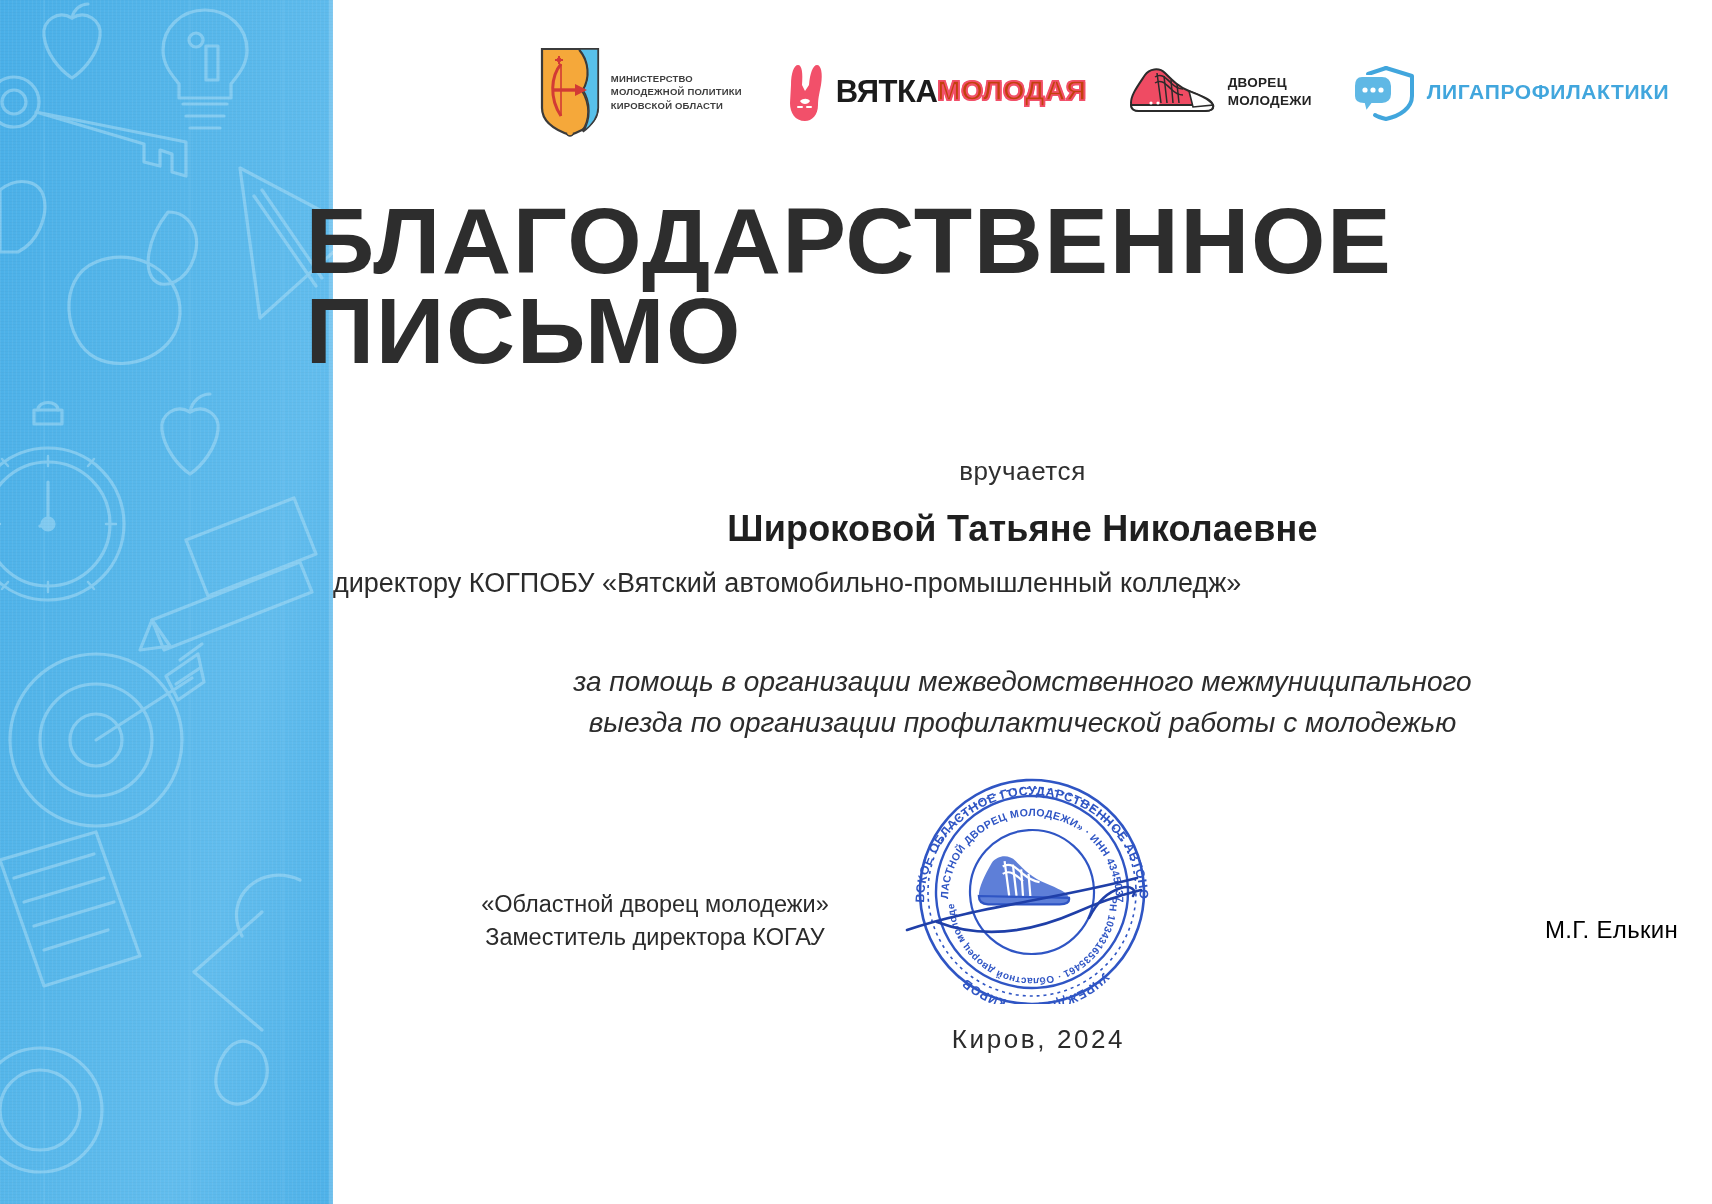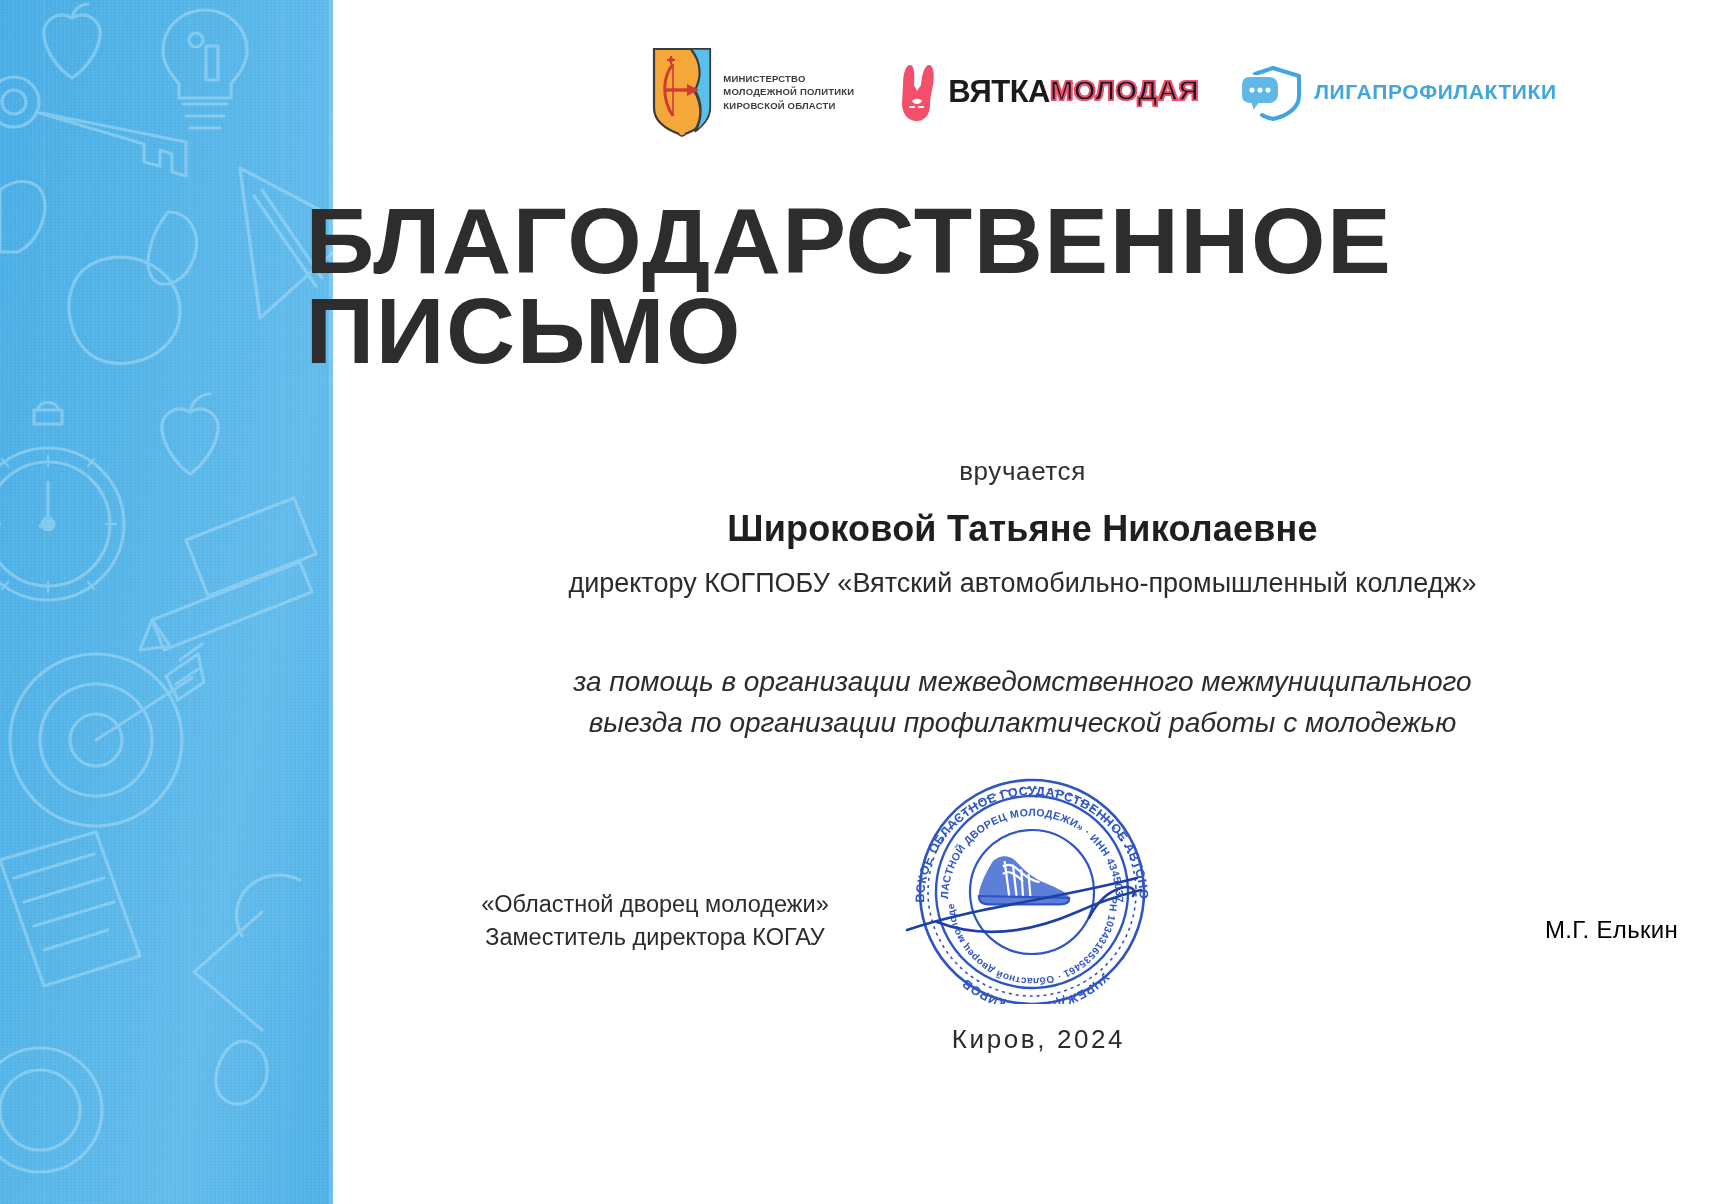--- a/index.html
+++ b/index.html
@@ -101,21 +101,21 @@
   .vyatka-top {
     font-size: 31px;
     font-weight: 800;
     letter-spacing: -0.5px;
     color: #1b1b1b;
   }
   .vyatka-bottom {
     font-size: 28px;
     font-weight: 800;
     letter-spacing: 0.5px;
-    color: #0f172a;
+    color: #c2410c;
     -webkit-text-stroke: 1.6px #f2506a;
     text-shadow:
       -1px -1px 0 #f2506a, 1px -1px 0 #f2506a,
       -1px  1px 0 #f2506a, 1px  1px 0 #f2506a;
   }
 
   
   .dvorets-text {
     font-size: 13.5px;
     font-weight: 700;
@@ -178,21 +178,21 @@
     font-size: 36px;
     font-weight: 700;
     letter-spacing: 0.2px;
     color: #1f1f1f;
   }
   .recipient-role {
     position: absolute;
     left: 0;
     top: 568px;
     width: 1379px;
-    text-align: center;
+    text-align: left;
     font-size: 27px;
     font-weight: 400;
     letter-spacing: 0px;
     color: #2b2b2b;
   }
 
   
   .reason {
     position: absolute;
     left: 52px;
@@ -358,20 +358,39 @@
                    C37 34 36 38 36 44 C36 54 30 60 23 60 C13 60 8 52 8 42 Z" fill="#f2506a"></path>
           <path d="M18 40 c3 -3 8 -3 10 0 c-2 4 -8 4 -10 0z" fill="#ffffff"></path>
           <path d="M16 46 l4 0 M25 46 l4 0" stroke="#ffffff" stroke-width="2" stroke-linecap="round"></path>
         </svg>
         <div class="vyatka-words">
           <span class="vyatka-top">ВЯТКА</span>
           <span class="vyatka-bottom">МОЛОДАЯ</span>
         </div>
       </div>
 
+      <div class="logo-unit">
+        <svg width="92" height="58" viewBox="0 0 92 58">
+          <path d="M18 12 C22 6 32 4 38 10 C46 18 52 24 62 28 C74 33 84 36 86 42 C87 46 84 48 78 48
+                   L12 48 C6 48 4 44 4 40 C4 32 10 24 18 12 Z" fill="#ef4b63" stroke="#2b2b2b" stroke-width="2"></path>
+          <path d="M4 42 L86 42 C87 46 84 48 78 48 L12 48 C6 48 4 46 4 42 Z" fill="#ffffff" stroke="#2b2b2b" stroke-width="2"></path>
+          <path d="M62 28 C72 32 82 36 86 42 L66 44 Z" fill="#ffffff" stroke="#2b2b2b" stroke-width="1.6"></path>
+          <g stroke="#2b2b2b" stroke-width="1.5" fill="none">
+            <path d="M30 10 L34 40 M37 13 L40 40 M44 17 L46 40 M50 21 L52 40"></path>
+            <path d="M28 14 C34 10 38 14 44 20 C48 24 52 26 56 26"></path>
+            <path d="M28 20 C34 16 38 20 44 26 C48 30 52 32 56 32"></path>
+          </g>
+          <circle cx="24" cy="40" r="1.6" fill="#ffffff"></circle>
+          <circle cx="31" cy="40" r="1.6" fill="#ffffff"></circle>
+        </svg>
+        <div class="dvorets-text">
+          <div>ДВОРЕЦ</div>
+          <div>МОЛОДЕЖИ</div>
+        </div>
+      </div>
 
       <div class="logo-unit">
         <svg width="66" height="60" viewBox="0 0 66 60">
           <path d="M34 6 L60 14 L60 34 C60 46 48 54 34 57 C30 56 26 55 23 53" fill="none" stroke="#41a6dd" stroke-width="4" stroke-linecap="round" stroke-linejoin="round"></path>
           <path d="M34 6 L16 12" fill="none" stroke="#41a6dd" stroke-width="4" stroke-linecap="round"></path>
           <path d="M10 14 C4 14 2 18 2 24 L2 34 C2 40 6 42 12 42 L14 50 L20 42 L30 42 C36 42 40 38 40 32
                    L40 24 C40 18 36 14 30 14 Z" fill="#5fb8e5" stroke="#ffffff" stroke-width="2"></path>
           <g fill="#ffffff">
             <circle cx="13" cy="28" r="2.6"></circle>
             <circle cx="21" cy="28" r="2.6"></circle>

